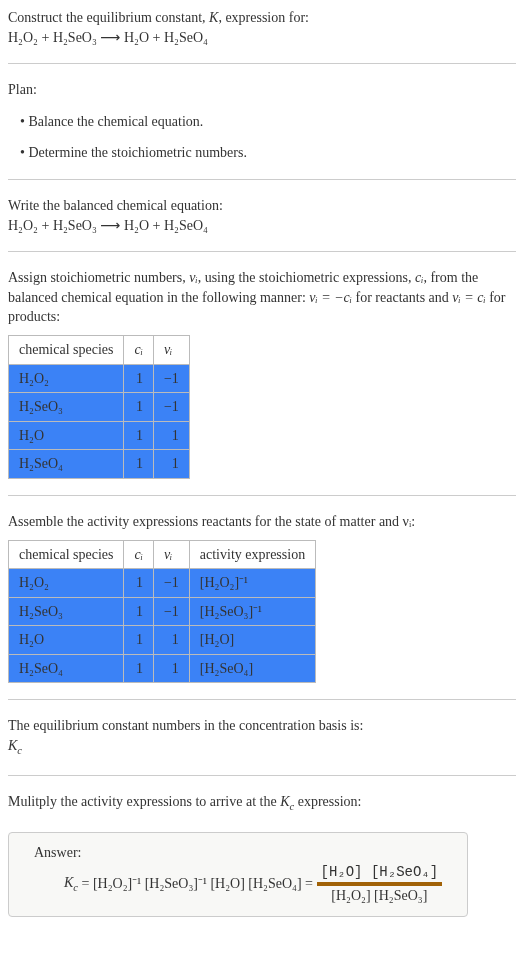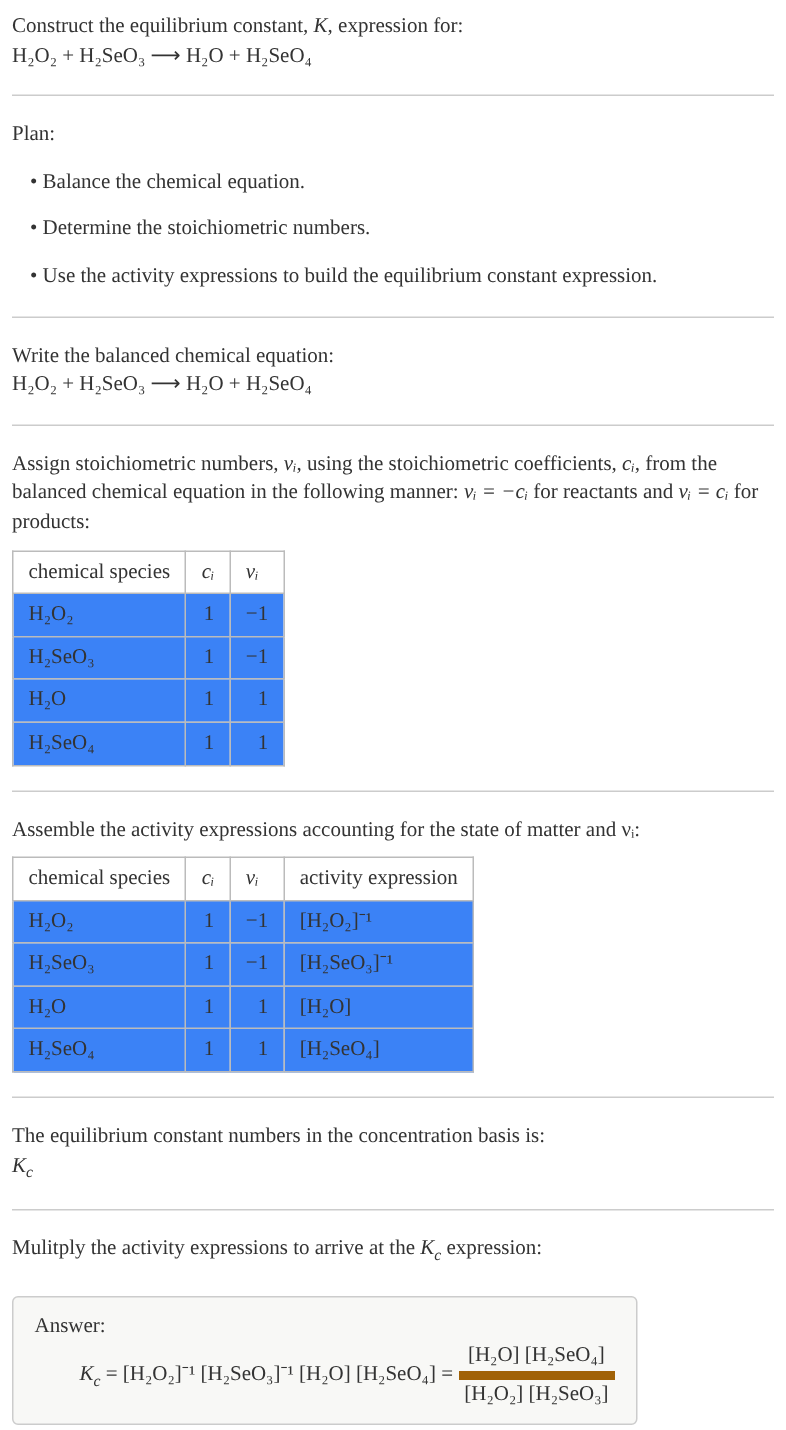--- a/index.html
+++ b/index.html
@@ -33,41 +33,42 @@
       font-weight: normal;
       background: #fff;
       margin-left: 27px;
     }
     td.num {
       text-align: right;
     }
     .answer-box {
       border: 1px solid #ccc;
       background: #f8f8f6;
-      padding: 10px 14px;
+      padding: 10px 25px;
       border-radius: 4px;
       margin-top: 6px;
       display: inline-block;
     }
     .italic {
       font-style: italic;
     }
     .sub {
       vertical-align: sub;
       font-size: 0.75em;
     }
     .frac {
       display: inline-block;
       vertical-align: middle;
       text-align: center;
     }
     .frac .num {
       display: block;
-      border-bottom: 6px solid #a16207;
+      border-bottom: 4px solid #a16207;
       padding: 0 4px;
+      font-family: Liberation Mono, monospace;
     }
     .frac .den {
       display: block;
       padding: 0 4px;
     }
     .eq-indent {
       padding-left: 30px;
     }
     .plan-item {
       margin: 12px;
@@ -82,35 +83,34 @@
   <span>Construct the equilibrium constant, </span><span class="italic">K</span><span>, expression for:</span><br>
   <span>H₂O₂ + H₂SeO₃  ⟶  H₂O + H₂SeO₄</span>
 </div>
 
 <hr>
 
 <div class="section">
   <div>Plan:</div>
   <div class="plan-item">• Balance the chemical equation.</div>
   <div class="plan-item">• Determine the stoichiometric numbers.</div>
-  <div class="plan-item">• Use the activity expressions to build the equilibrium constant expression.</div>
 </div>
 
 <hr>
 
 <div class="section">
   <div>Write the balanced chemical equation:</div>
   <div>H₂O₂ + H₂SeO₃  ⟶  H₂O + H₂SeO₄</div>
 </div>
 
 <hr>
 
 <div class="section">
   <div>
-    <span>Assign stoichiometric numbers, </span><span class="italic">νᵢ</span><span>, using the stoichiometric coefficients, </span><span class="italic">cᵢ</span><span>, from the balanced chemical equation in the following manner: </span><span class="italic">νᵢ = −cᵢ</span><span> for reactants and </span><span class="italic">νᵢ = cᵢ</span><span> for products:</span>
+    <span>Assign stoichiometric numbers, </span><span class="italic">νᵢ</span><span>, using the stoichiometric expressions, </span><span class="italic">cᵢ</span><span>, from the balanced chemical equation in the following manner: </span><span class="italic">νᵢ = −cᵢ</span><span> for reactants and </span><span class="italic">νᵢ = cᵢ</span><span> for products:</span>
   </div>
   <table>
     <tbody>
         <tr>
       <th>chemical species</th>
       <th class="italic">cᵢ</th>
       <th class="italic">νᵢ</th>
     </tr>
     <tr>
       <td>H₂O₂</td>
@@ -132,21 +132,21 @@
       <td class="num">1</td>
       <td class="num">1</td>
     </tr>
   </tbody>
     </table>
 </div>
 
 <hr>
 
 <div class="section">
-  <div>Assemble the activity expressions accounting for the state of matter and νᵢ:</div>
+  <div>Assemble the activity expressions reactants for the state of matter and νᵢ:</div>
   <table>
     <tbody>
         <tr>
       <th>chemical species</th>
       <th class="italic">cᵢ</th>
       <th class="italic">νᵢ</th>
       <th>activity expression</th>
     </tr>
     <tr>
       <td>H₂O₂</td>

